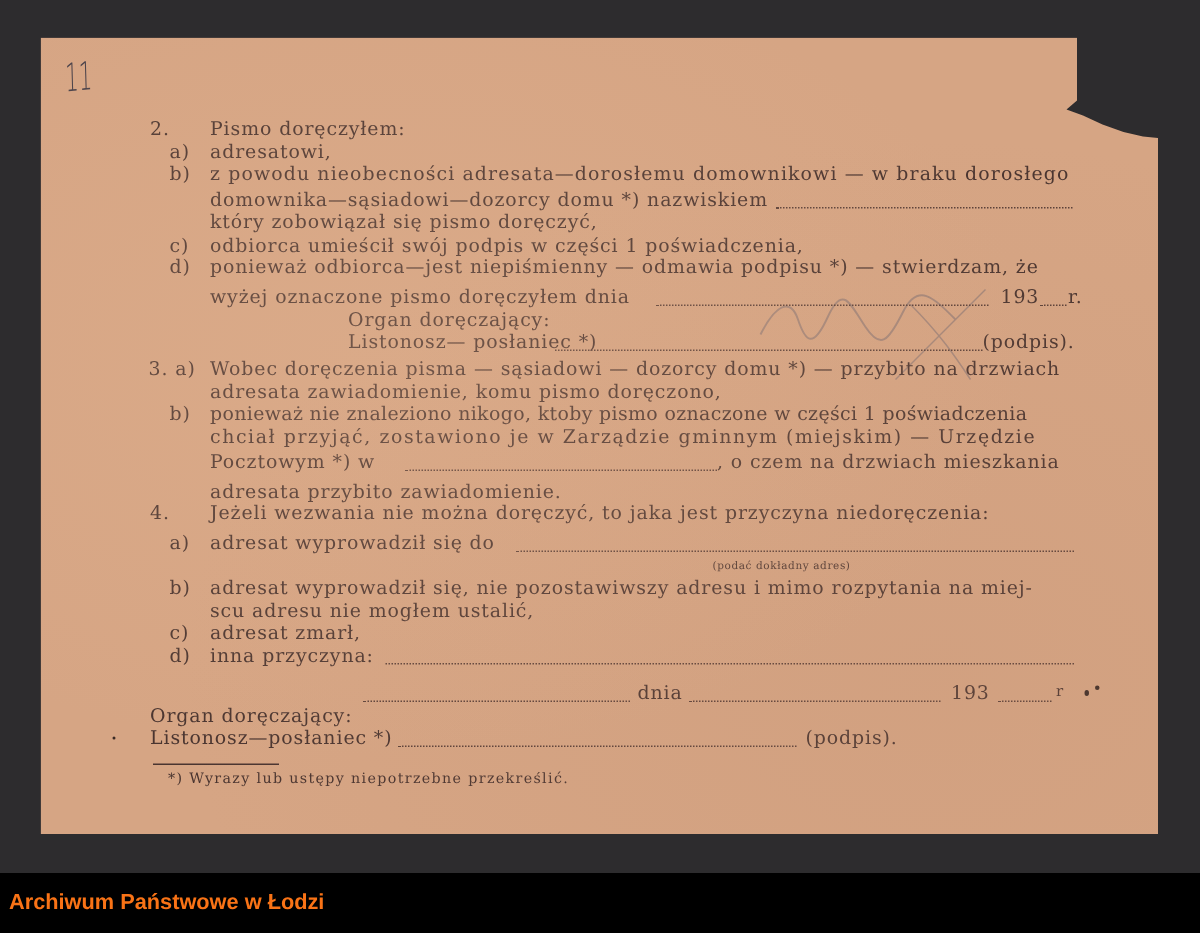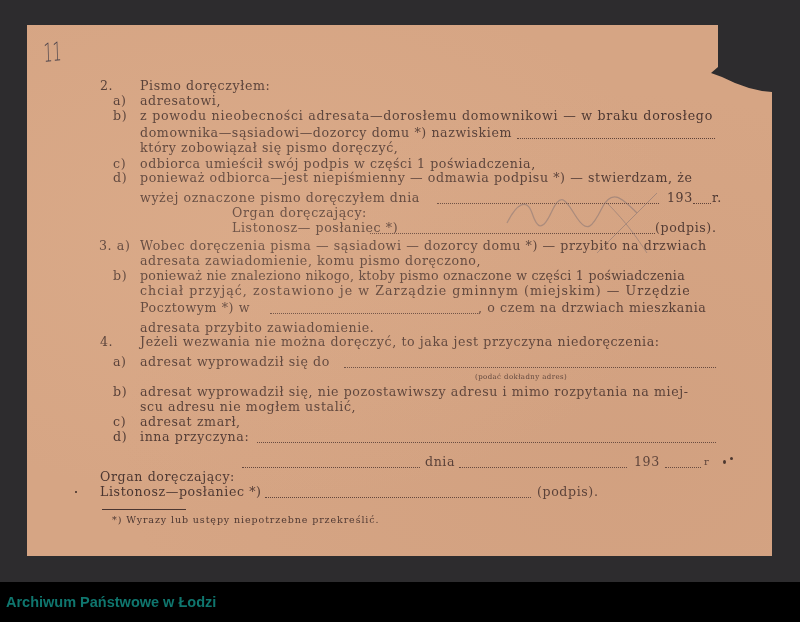--- a/index.html
+++ b/index.html
@@ -11,21 +11,21 @@
   #paper::after{content:"";position:absolute;inset:0;
     background:radial-gradient(ellipse at 30% 40%,rgba(230,185,150,.25),rgba(0,0,0,0) 60%),radial-gradient(ellipse at 80% 80%,rgba(190,140,110,.18),rgba(0,0,0,0) 60%);}
   .t{position:absolute;font-size:12.6px;color:#4a3530;white-space:nowrap;letter-spacing:.6px;line-height:14px;}
   .sm{font-size:7px;letter-spacing:.4px;}
   .fn{font-size:9.5px;letter-spacing:.9px;}
   .dots{position:absolute;border-bottom:1px dotted #5a4038;height:0;}
   .hw{position:absolute;color:#5a5560;font-family:"DejaVu Sans",sans-serif;}
   #page-num{left:43px;top:38px;font-size:26px;font-weight:300;transform:scaleX(.55) rotate(-3deg);transform-origin:left top;color:#463f48;}
   #sig-scribble{position:absolute;left:470px;top:158px;width:170px;height:80px;opacity:.45;}
   #footer{position:absolute;left:0;top:582px;width:800px;height:40px;background:#000;}
-  #footer-label{position:absolute;left:6px;top:12px;color:#0f766e;font-family:"Liberation Sans",sans-serif;font-weight:bold;font-size:14.5px;}
+  #footer-label{position:absolute;left:6px;top:12px;color:#f97316;font-family:"Liberation Sans",sans-serif;font-weight:bold;font-size:14.5px;}
   .fn-rule{position:absolute;left:102px;top:509px;width:84px;border-top:1px solid #4a3530;}
   .speck{position:absolute;background:#3a2a25;border-radius:50%;}
 </style>
 </head>
 <body>
 
 <div id="scan-bg"></div>
 
 <div id="paper">
 

